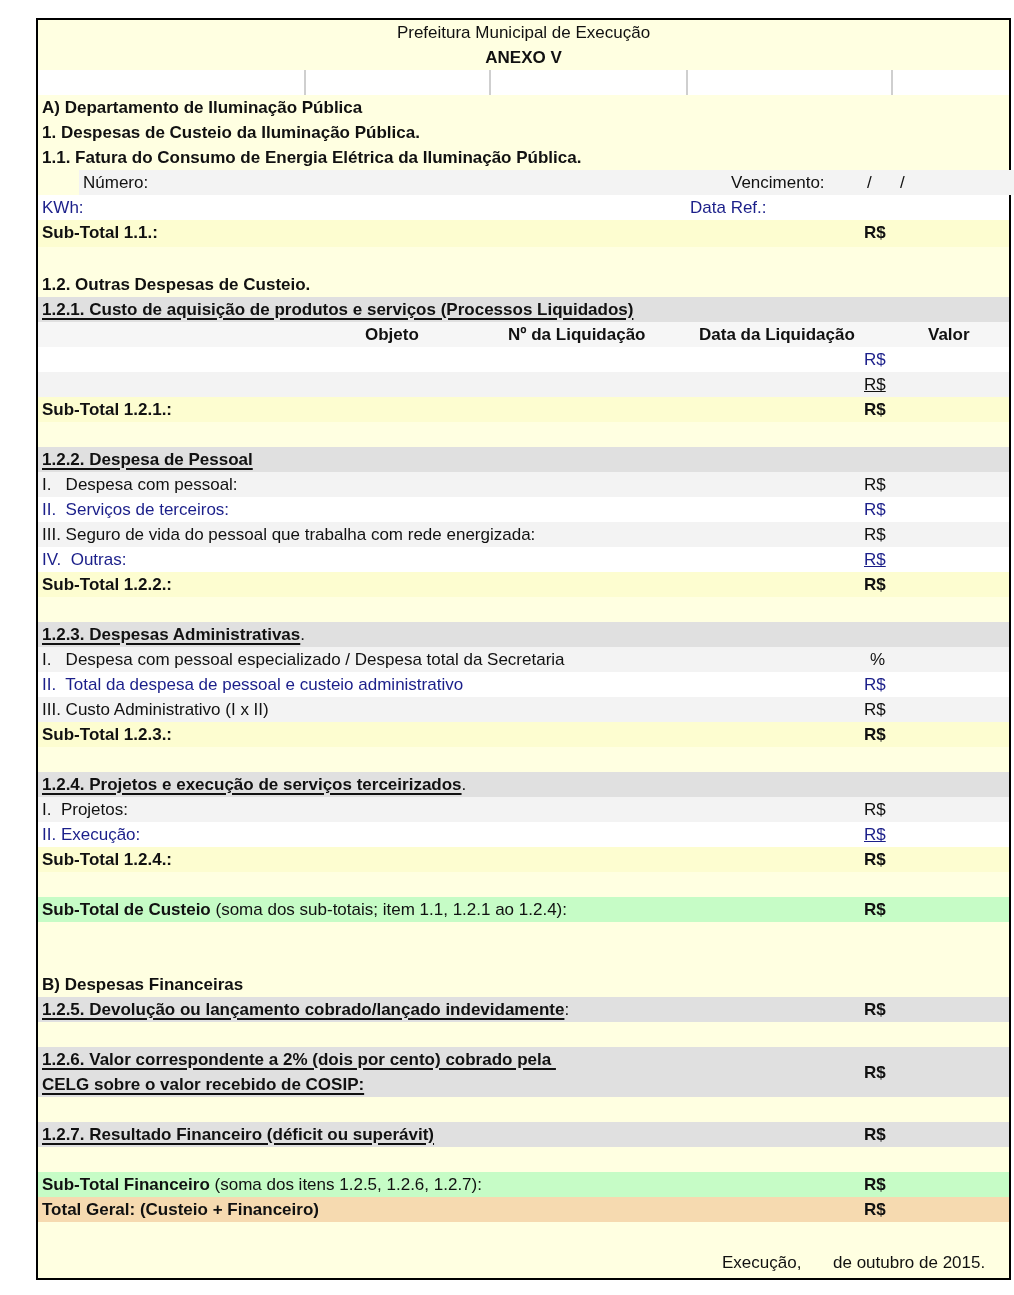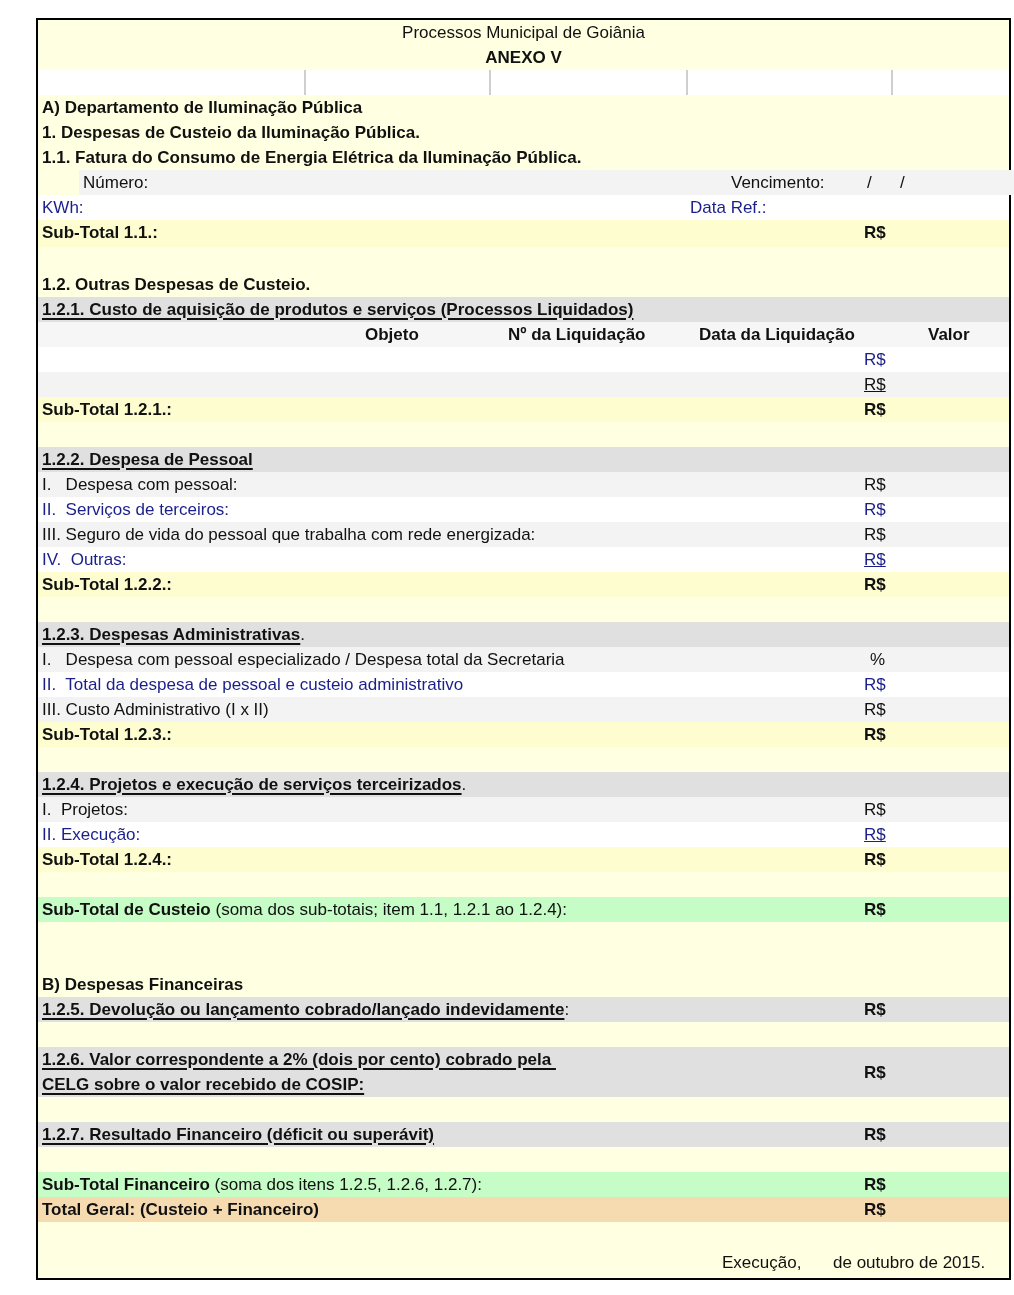--- a/index.html
+++ b/index.html
@@ -26,21 +26,21 @@
   .center { left:0; width:971px; text-align:center; }
   .gridcell { position:absolute; top:0; height:25px; border-left:2px solid #cfcfcf; }
   .tall { height:50px; line-height:25px; }
 </style>
 </head>
 <body>
 
 <div class="sheet">
 
   <div class="row yellow" style="top:0px;">
-    <span class="t center">Processos Municipal de Goiânia</span>
+    <span class="t center">Prefeitura Municipal de Execução</span>
   </div>
   <div class="row yellow" style="top:25px;">
     <span class="t center b">ANEXO V</span>
   </div>
   <div class="row white" style="top:50px;">
     <span class="gridcell" style="left:266px;"></span>
     <span class="gridcell" style="left:451px;"></span>
     <span class="gridcell" style="left:648px;"></span>
     <span class="gridcell" style="left:853px;"></span>
   </div>

